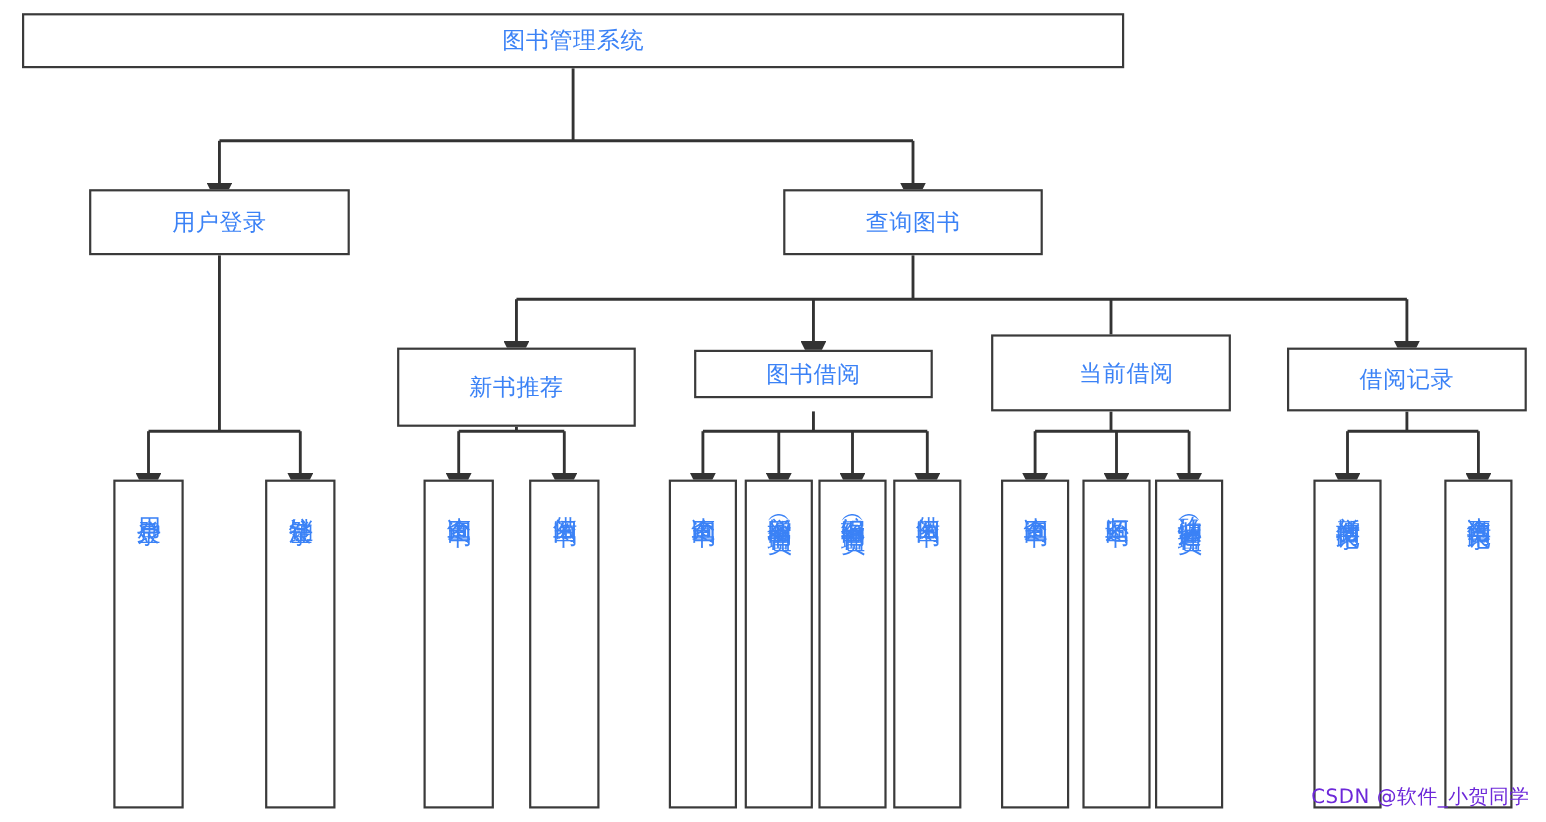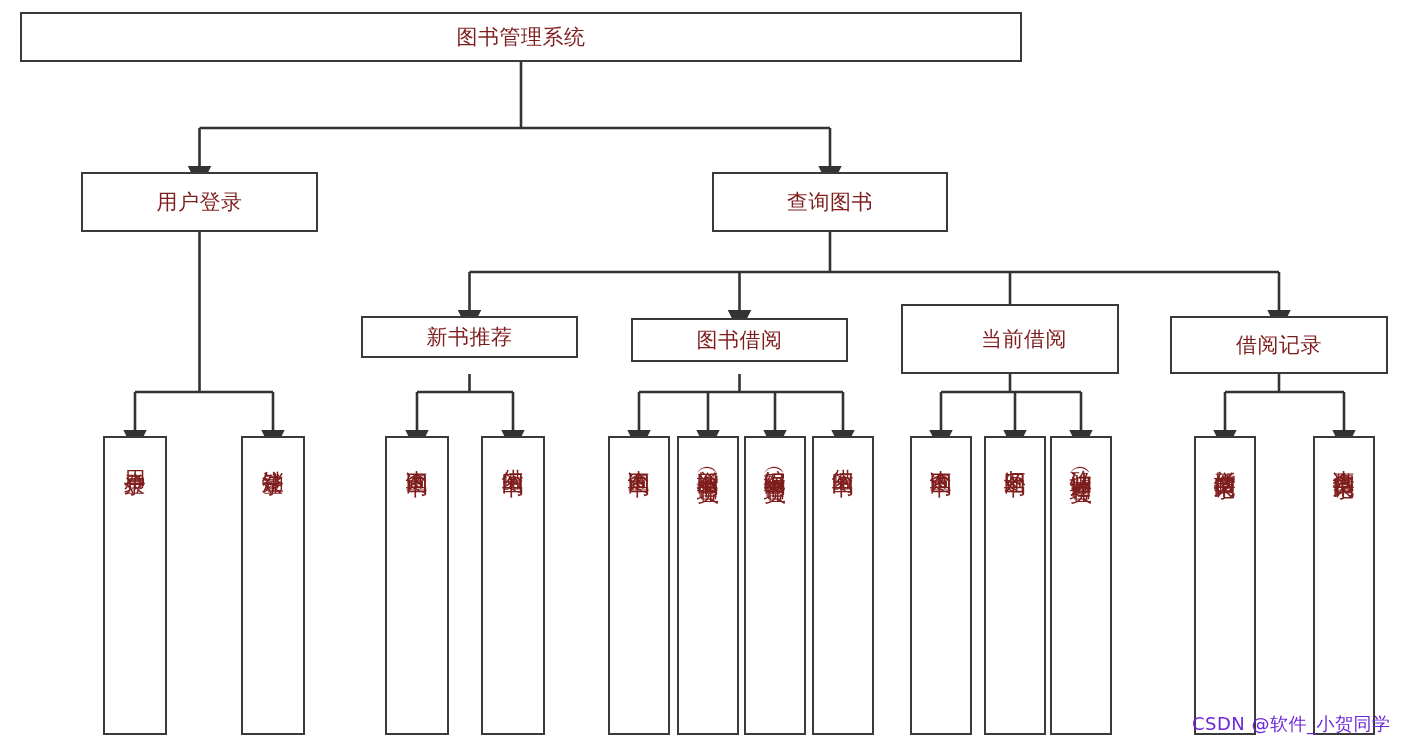--- a/index.html
+++ b/index.html
@@ -25,21 +25,21 @@
     height: 747px;
   }
   .node {
     position: absolute;
     box-sizing: border-box;
     border: 2.5px solid #3a3a3a;
     background: #ffffff;
     display: flex;
     align-items: center;
     justify-content: center;
-    color: #7f1d1d;
+    color: #3b82f6;
   }
   .node-label {
     display: block;
     text-align: center;
     line-height: 1.24;
   }
   .horiz .node-label {
     writing-mode: horizontal-tb;
     font-size: 21px;
     letter-spacing: 0.5px;
@@ -118,21 +118,21 @@
     <span class="node-label">图书管理系统</span>
   </div>
 
   <div class="node horiz" style="left: 81px; top: 172px; width: 237px; height: 60px;">
     <span class="node-label">用户登录</span>
   </div>
   <div class="node horiz" style="left: 712px; top: 172px; width: 236px; height: 60px;">
     <span class="node-label">查询图书</span>
   </div>
 
-  <div class="node horiz" style="left: 361px; top: 316px; width: 217px; height: 42px;">
+  <div class="node horiz" style="left: 361px; top: 316px; width: 217px; height: 72px;">
     <span class="node-label">新书推荐</span>
   </div>
   <div class="node horiz" style="left: 631px; top: 318px; width: 217px; height: 44px;">
     <span class="node-label">图书借阅</span>
   </div>
   <div class="node horiz" style="left: 901px; top: 304px; width: 218px; height: 70px; padding-left: 28px;">
     <span class="node-label">当前借阅</span>
   </div>
   <div class="node horiz" style="left: 1170px; top: 316px; width: 218px; height: 58px;">
     <span class="node-label">借阅记录</span>

